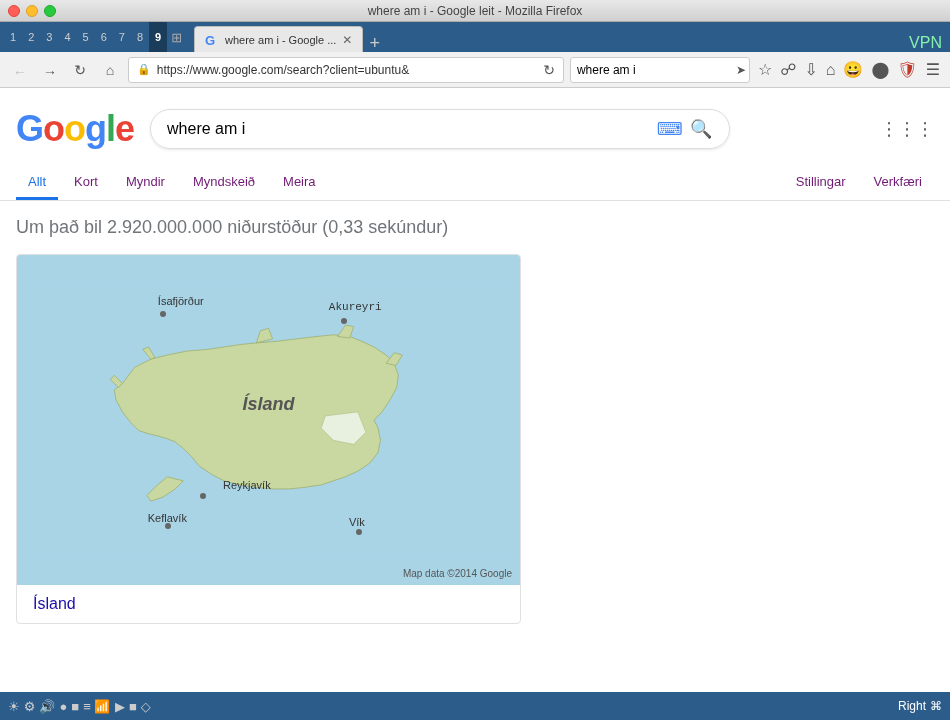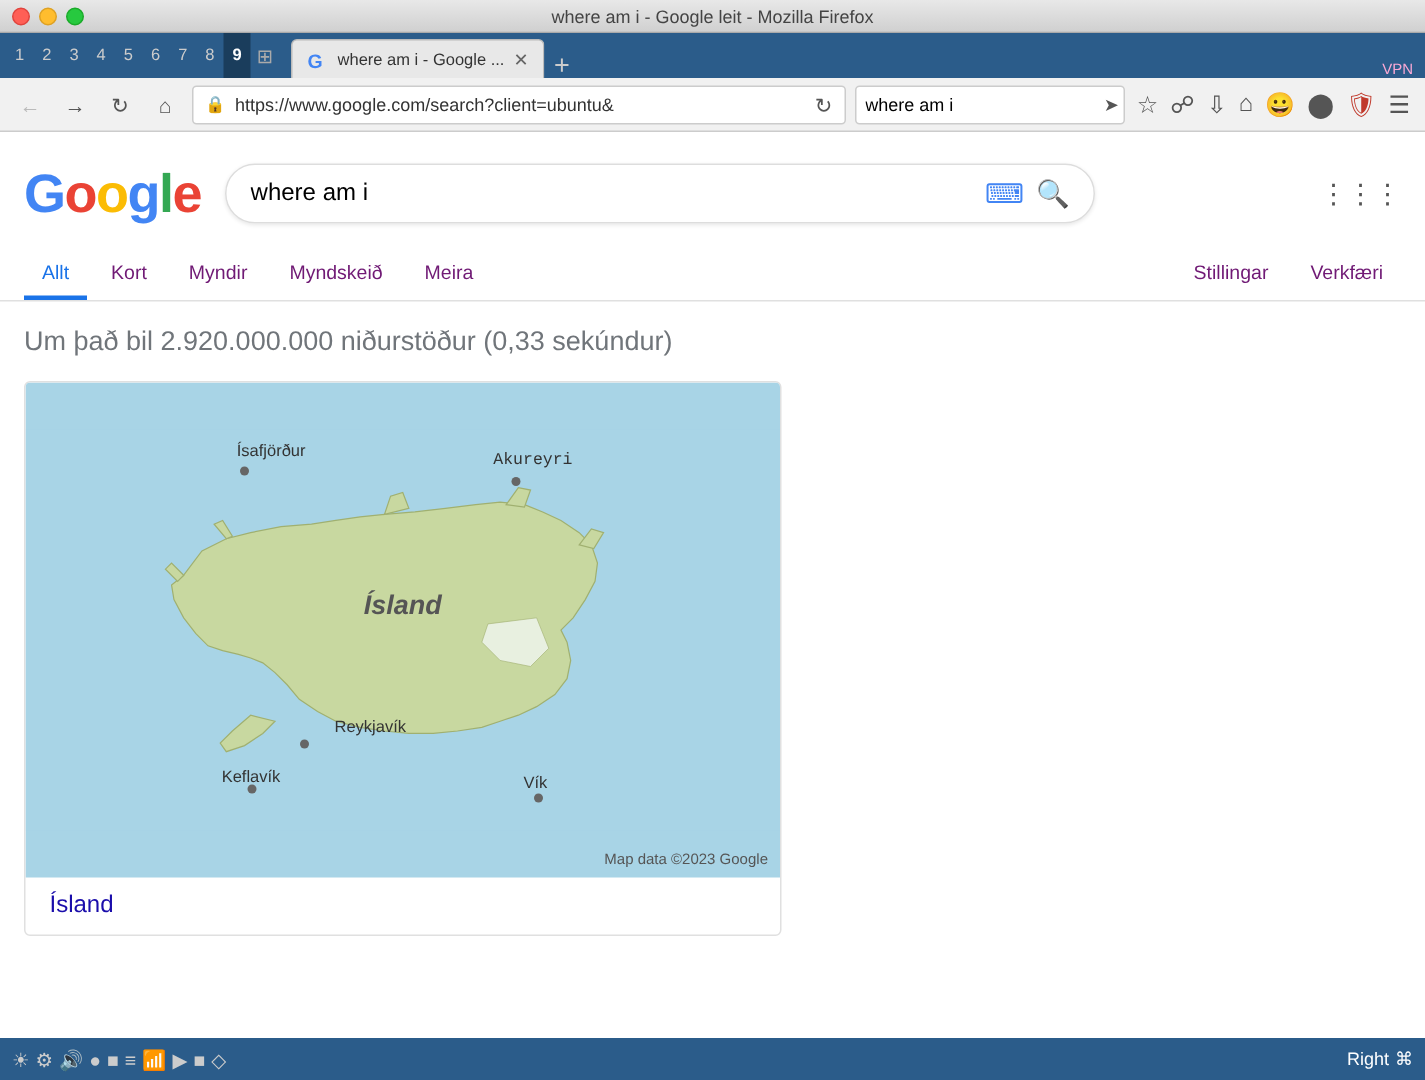--- a/index.html
+++ b/index.html
@@ -83,22 +83,22 @@
     .new-tab-btn {
       color: #ccc;
       font-size: 18px;
       margin-left: 6px;
       cursor: pointer;
       line-height: 1;
     }
     .vpn-label {
       margin-left: auto;
       margin-right: 8px;
-      color: #f9a8d4;
-      font-size: 10px;
+      color: #86efac;
+      font-size: 16px;
     }
 
     
     .nav-bar {
       height: 36px;
       background: #f1f1f1;
       border-bottom: 1px solid #ccc;
       display: flex;
       align-items: center;
       padding: 0 8px;
@@ -445,21 +445,21 @@
 
           <div class="map-label" style="left:33%;top:68%;padding-left:40px;">Reykjavík</div>
           <div class="map-dot" style="left:37%;top:73%;"></div>
 
           <div class="map-label" style="left:26%;top:78%;">Keflavík</div>
           <div class="map-dot" style="left:30%;top:82%;"></div>
 
           <div class="map-label" style="left:66%;top:79%;">Vík</div>
           <div class="map-dot" style="left:68%;top:84%;"></div>
 
-          <div class="map-attribution">Map data ©2023 Google</div>
+          <div class="map-attribution">Map data ©2014 Google</div>
         </div>
         <div class="map-card-title">Ísland</div>
       </div>
     </div>
 
   </div>
 </div>
 
 <div class="status-bar">
   <div class="status-icons">

